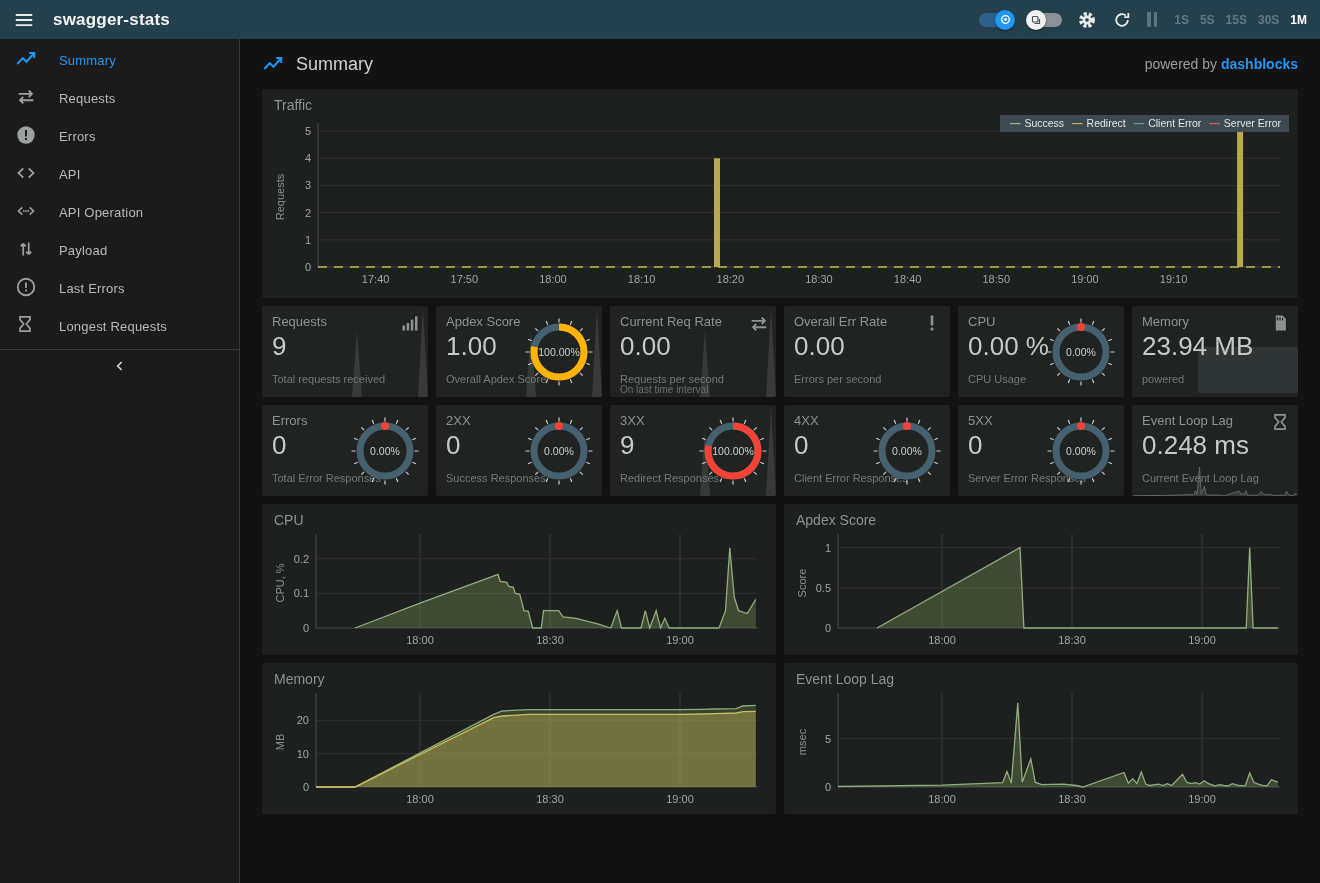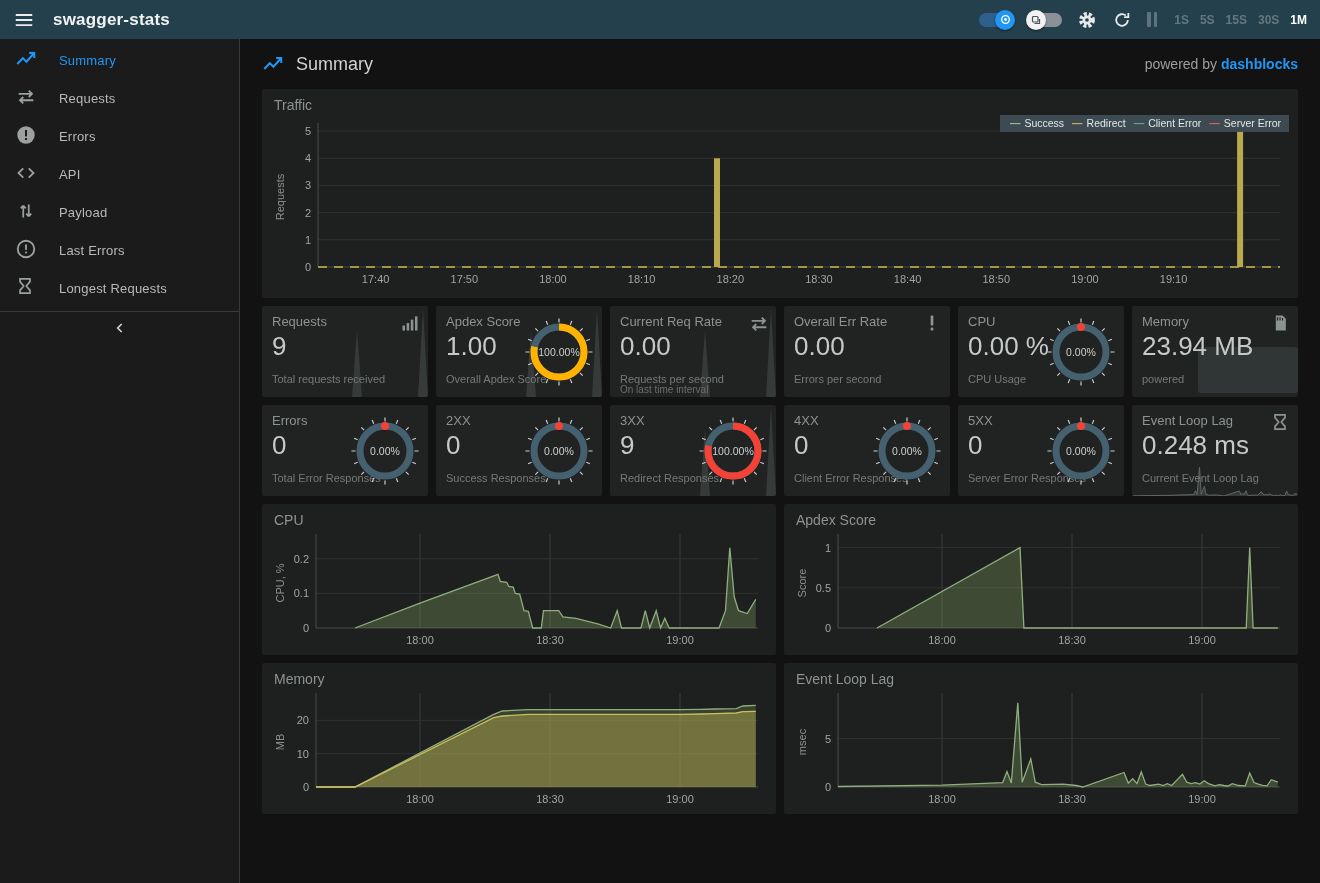--- a/index.html
+++ b/index.html
@@ -148,20 +148,31 @@
             <span class="nav-icon">
               <svg viewBox="0 0 24 24" width="22" height="22">
                 <path d="M9 7l-5.2 5L9 17M15 7l5.2 5L15 17" fill="none" stroke="currentColor" stroke-width="2"></path>
               </svg>
             </span>
             <span class="nav-label">API</span>
           </div>
           <div class="nav-item">
             <span class="nav-icon">
               <svg viewBox="0 0 24 24" width="22" height="22">
+                <path d="M8 8l-4.2 4L8 16M16 8l4.2 4L16 16" fill="none" stroke="currentColor" stroke-width="1.8"></path>
+                <circle cx="9.5" cy="12" r="1" fill="currentColor"></circle>
+                <circle cx="12" cy="12" r="1" fill="currentColor"></circle>
+                <circle cx="14.5" cy="12" r="1" fill="currentColor"></circle>
+              </svg>
+            </span>
+            <span class="nav-label">API Operation</span>
+          </div>
+          <div class="nav-item">
+            <span class="nav-icon">
+              <svg viewBox="0 0 24 24" width="22" height="22">
                 <path d="M9 19V6M9 6L6.3 9.2M9 6l2.7 3.2" fill="none" stroke="currentColor" stroke-width="1.9"></path>
                 <path d="M15 5v13M15 18l-2.7-3.2M15 18l2.7-3.2" fill="none" stroke="currentColor" stroke-width="1.9"></path>
               </svg>
             </span>
             <span class="nav-label">Payload</span>
           </div>
           <div class="nav-item">
             <span class="nav-icon">
               <svg viewBox="0 0 24 24" width="22" height="22">
                 <circle cx="12" cy="12" r="9" fill="none" stroke="currentColor" stroke-width="2"></circle>

